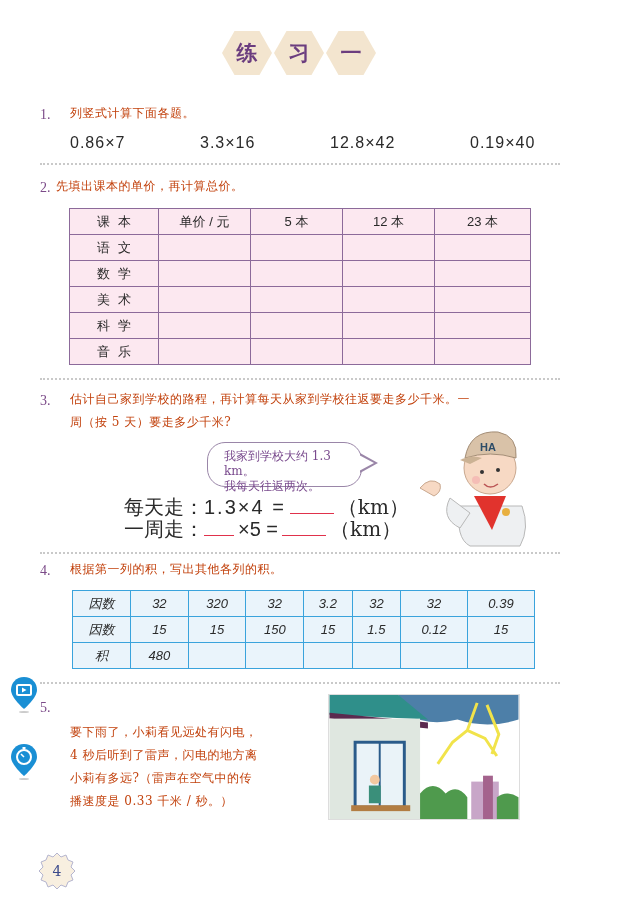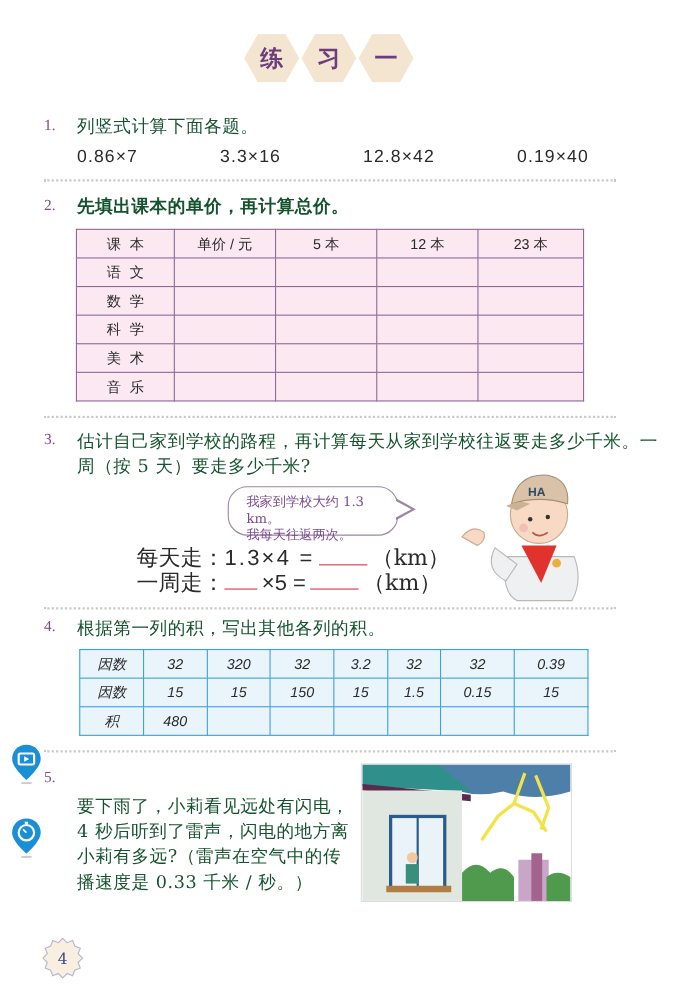--- a/index.html
+++ b/index.html
@@ -8,21 +8,21 @@
   .sans { font-family: "Liberation Sans", "DejaVu Sans", sans-serif; }
 
   
   .title-row { position: absolute; top: 31px; left: 222px; display: flex; gap: 2px; }
   .hex { width: 50px; height: 44px; background: #f3e5cf;
          clip-path: polygon(25% 0, 75% 0, 100% 50%, 75% 100%, 25% 100%, 0 50%);
          display: flex; align-items: center; justify-content: center;
          color: #6b3d7f; font-size: 21px; font-weight: bold; }
 
   .qnum { position: absolute; color: #7b4a88; font-family: "Liberation Serif", serif; font-size: 14px; }
-  .qtext { position: absolute; font-size: 16px; color: #14532d; letter-spacing: 0.5px; }
+  .qtext { position: absolute; font-size: 12px; color: #c2410c; letter-spacing: 0.5px; }
 
   .divider { position: absolute; left: 40px; width: 520px; height: 0; border-top: 2px dotted #c9c9c9; }
 
   
   .exprs { position: absolute; top: 134px; left: 70px; width: 480px; display: flex; font-size: 16px; letter-spacing: 1px; }
   .exprs span { display: block; }
 
   
   table { border-collapse: collapse; position: absolute; }
   .t-pink { top: 208px; left: 69px; width: 462px; background: #fce8f0; }
@@ -71,21 +71,21 @@
 <div class="qtext" style="top:105px;left:70px;">列竖式计算下面各题。</div>
 <div class="exprs sans">
   <span style="width:130px">0.86×7</span>
   <span style="width:130px">3.3×16</span>
   <span style="width:140px">12.8×42</span>
   <span>0.19×40</span>
 </div>
 <div class="divider" style="top:163px;"></div>
 
 <div class="qnum" style="top:180px;left:40px;">2.</div>
-<div class="qtext" style="top:178px;left:70px;font-weight:bold;">先填出课本的单价，再计算总价。</div>
+<div class="qtext" style="top:178px;left:56px;">先填出课本的单价，再计算总价。</div>
 <table class="t-pink sans">
   <tbody>
       <tr>
     <td style="width:89px">课本</td>
     <td style="width:92px">单价 / 元</td>
     <td style="width:92px">5 本</td>
     <td style="width:92px">12 本</td>
     <td>23 本</td>
   </tr>
   <tr>
@@ -96,28 +96,28 @@
         <td></td>
       </tr>
   <tr>
         <td>数学</td>
         <td></td>
         <td></td>
         <td></td>
         <td></td>
       </tr>
   <tr>
+        <td>美术</td>
+        <td></td>
+        <td></td>
+        <td></td>
+        <td></td>
+      </tr>
+  <tr>
         <td>科学</td>
-        <td></td>
-        <td></td>
-        <td></td>
-        <td></td>
-      </tr>
-  <tr>
-        <td>美术</td>
         <td></td>
         <td></td>
         <td></td>
         <td></td>
       </tr>
   <tr>
         <td>音乐</td>
         <td></td>
         <td></td>
         <td></td>
@@ -183,21 +183,21 @@
     <td>32</td>
     <td>0.39</td>
   </tr>
   <tr>
     <td>因数</td>
     <td>15</td>
     <td>15</td>
     <td>150</td>
     <td>15</td>
     <td>1.5</td>
-    <td>0.15</td>
+    <td>0.12</td>
     <td>15</td>
   </tr>
   <tr>
     <td>积</td>
     <td>480</td>
     <td></td>
     <td></td>
     <td></td>
     <td></td>
     <td></td>

